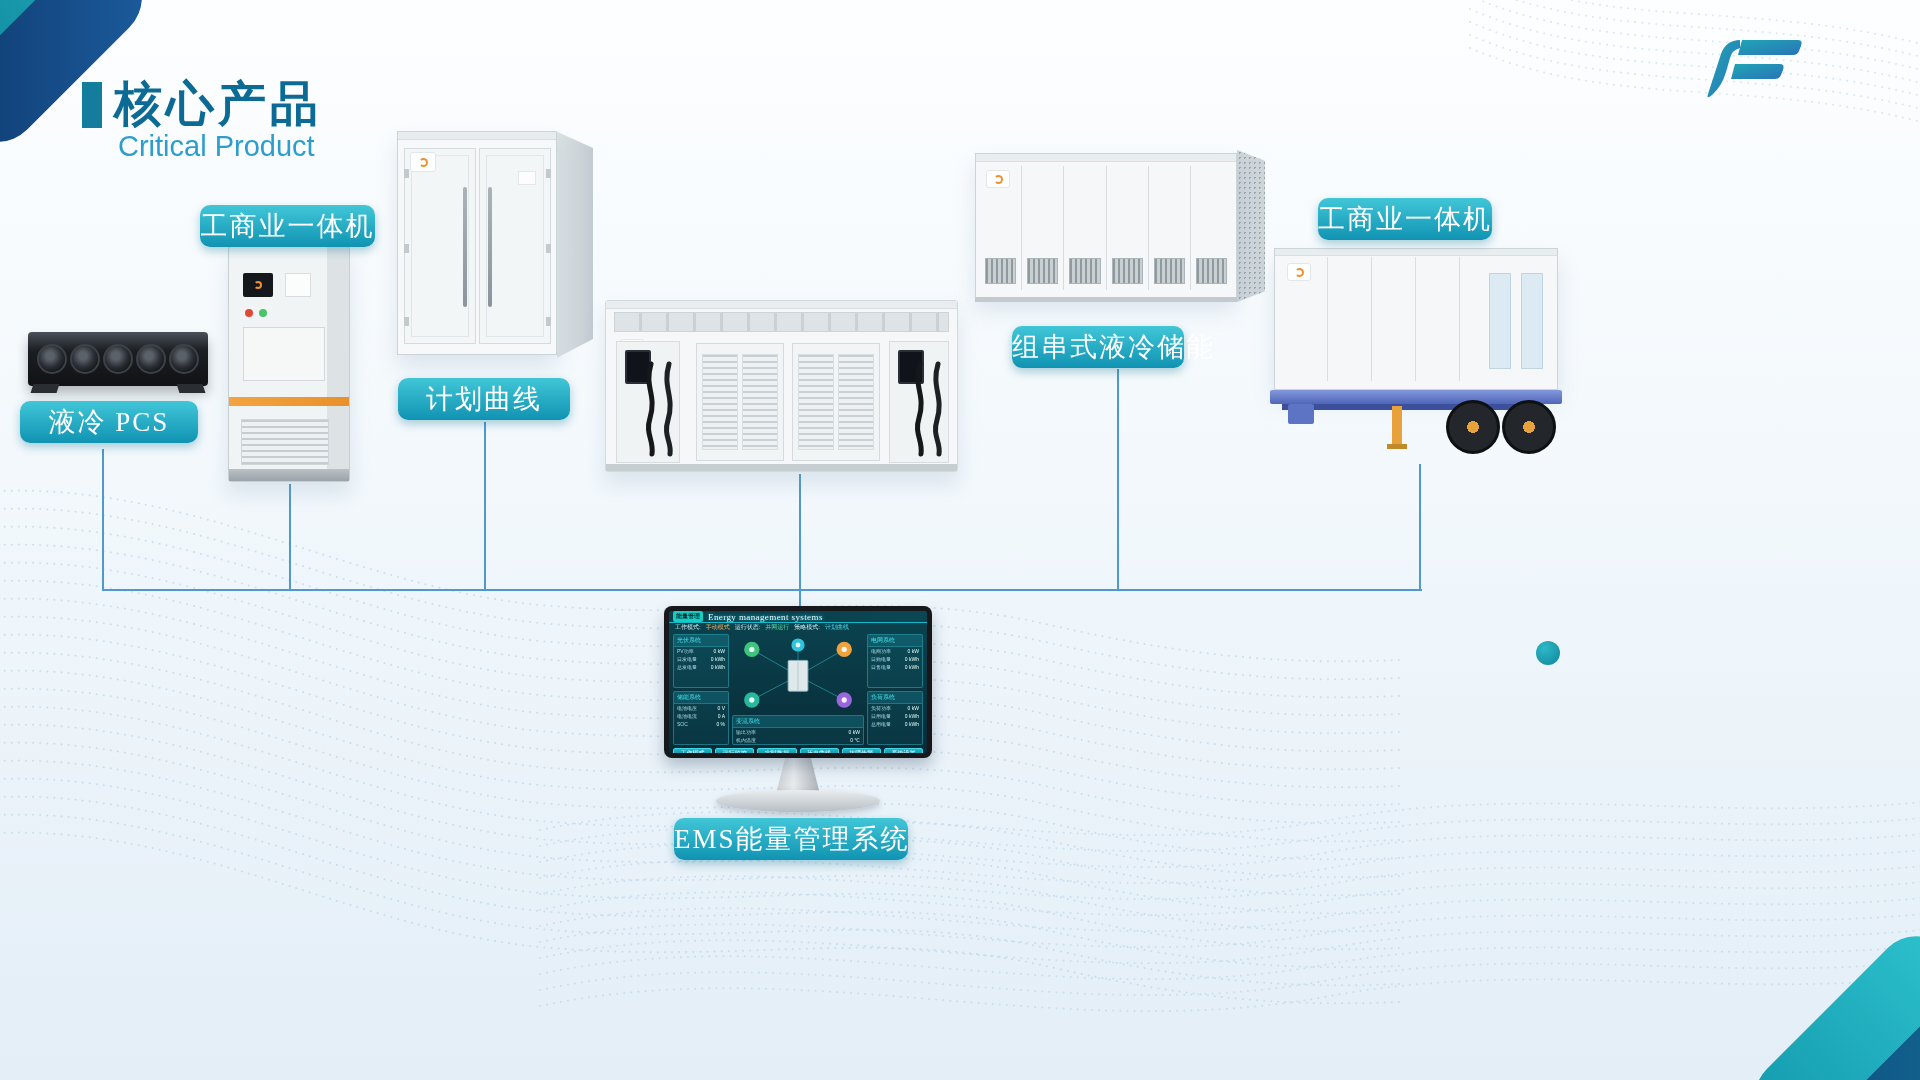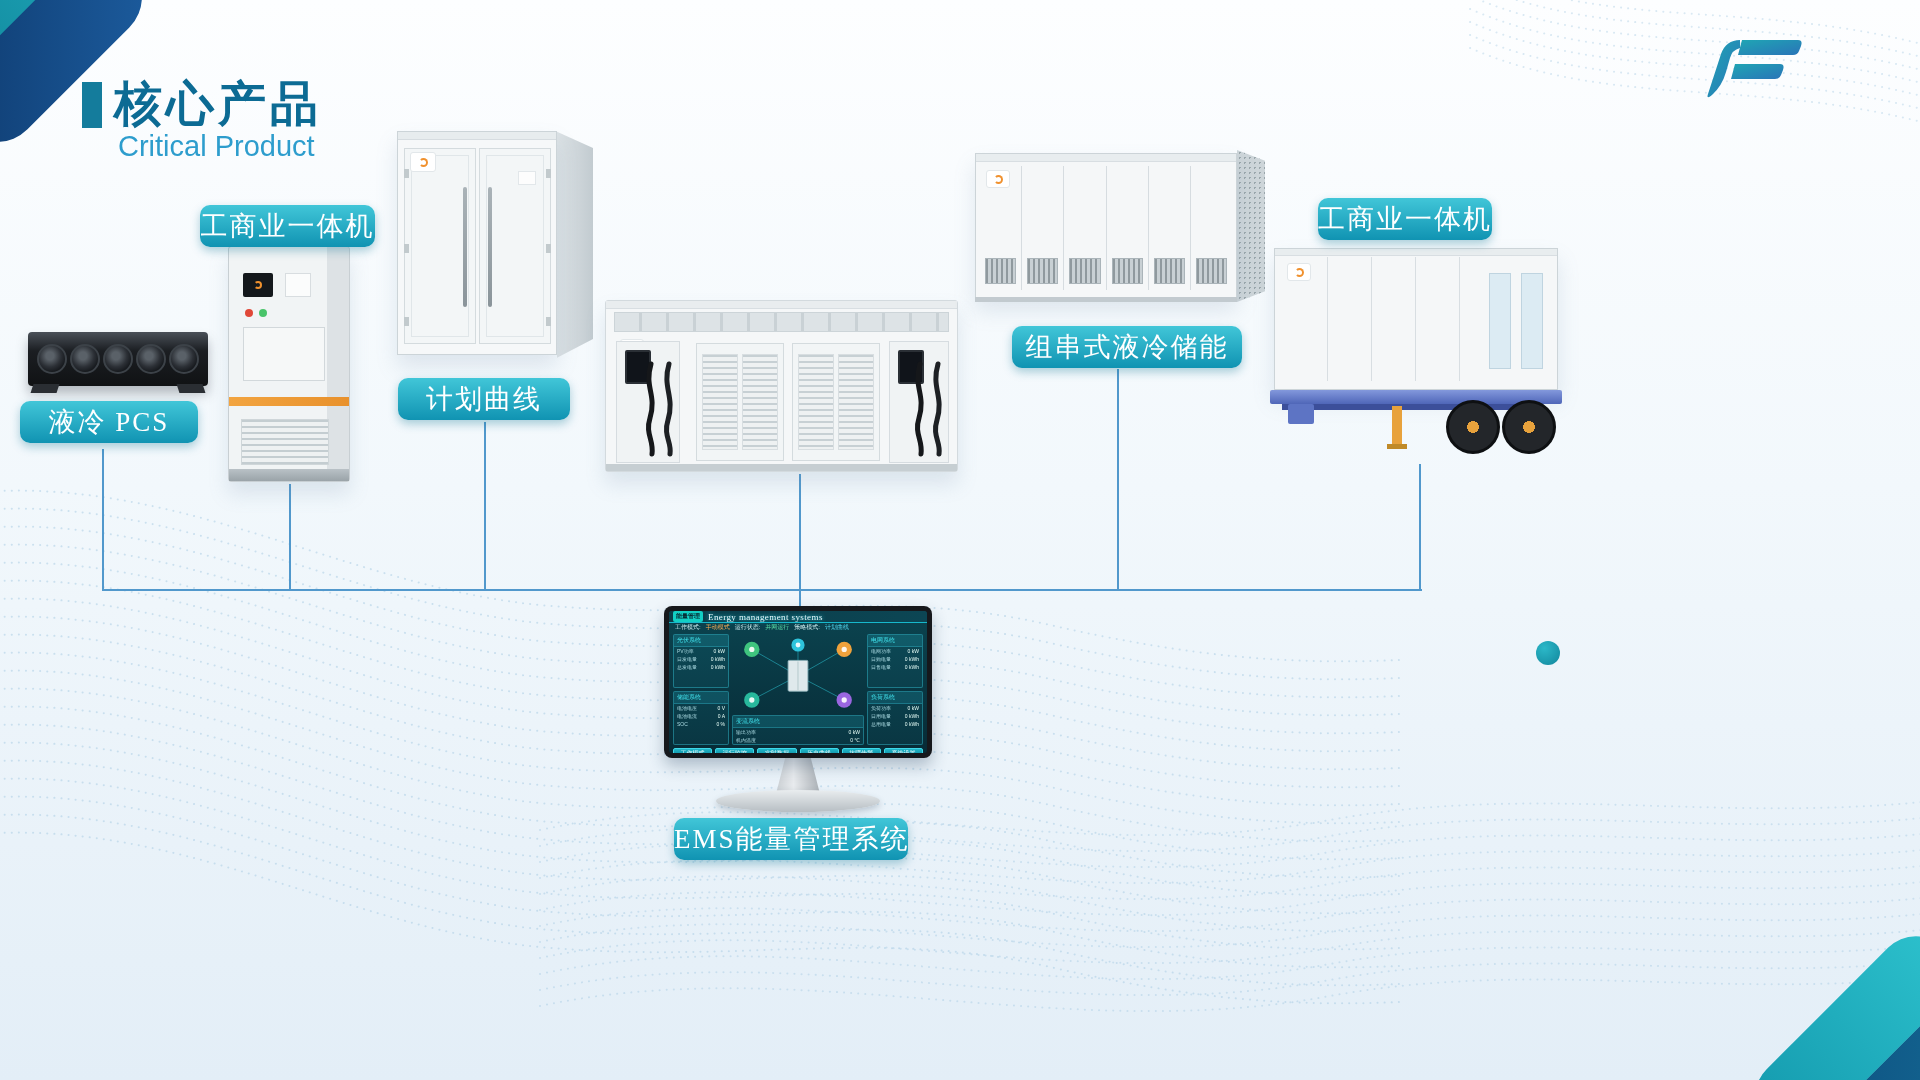--- a/index.html
+++ b/index.html
@@ -525,17 +525,17 @@
         <span class="scr-btn">系统设置</span>
       </div>
     </div>
   </div>
   <div class="monitor-neck"></div>
   <div class="monitor-base"></div>
 
   <div class="pill" style="left:20px;top:401px;width:178px;">液冷 PCS</div>
   <div class="pill" style="left:200px;top:205px;width:175px;">工商业一体机</div>
   <div class="pill" style="left:398px;top:378px;width:172px;">计划曲线</div>
-  <div class="pill" style="left:1012px;top:326px;width:230px;">组串式液冷储能</div>
+  <div class="pill" style="left:1012px;top:326px;width:172px;">组串式液冷储能</div>
   <div class="pill" style="left:1318px;top:198px;width:174px;">工商业一体机</div>
   <div class="pill" style="left:674px;top:818px;width:234px;">EMS能量管理系统</div>
 
 </div>
 
 </body></html>

